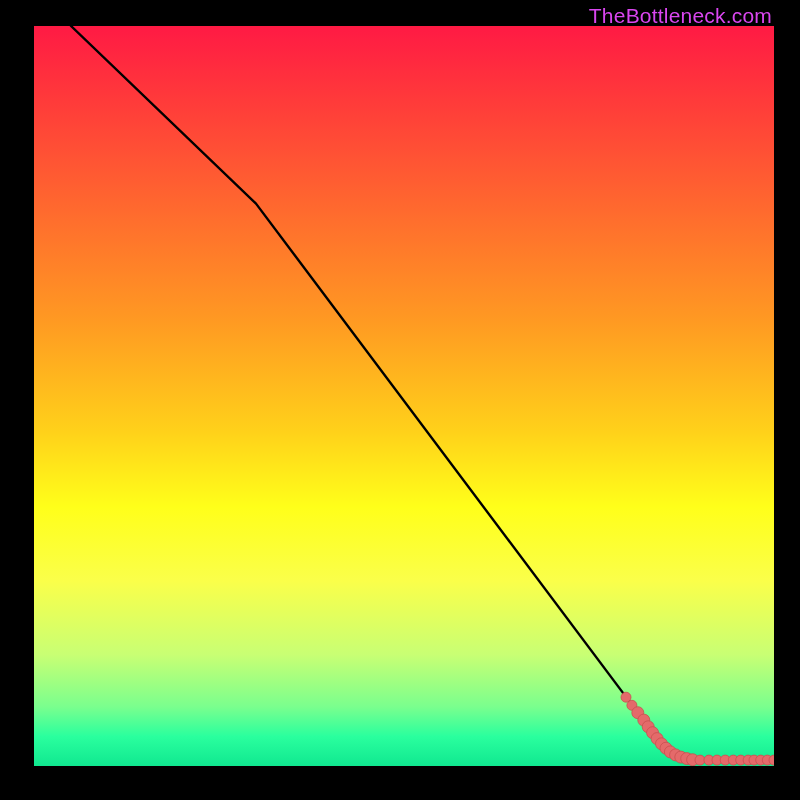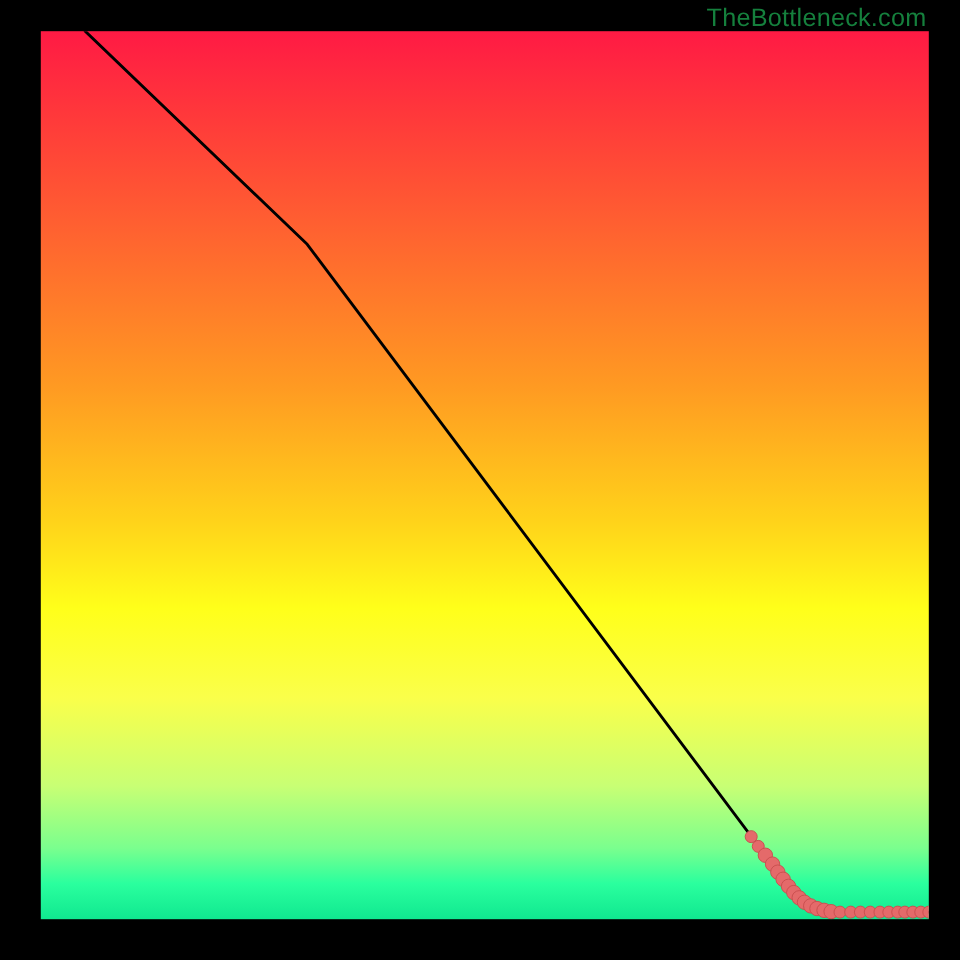--- a/index.html
+++ b/index.html
@@ -35,21 +35,21 @@
       #c8ff74 85%,
       #7aff8e 92%,
       #2aff9e 96%,
       #10e890 100%
     );
   }
   .attribution {
     position: absolute;
     top: 4px;
     right: 28px;
-    color: #15803d;
+    color: #d946ef;
     font-size: 21px;
     font-weight: 500;
     letter-spacing: 0.2px;
   }
   svg.overlay {
     position: absolute;
     left: 0;
     top: 0;
     width: 740px;
     height: 740px;

